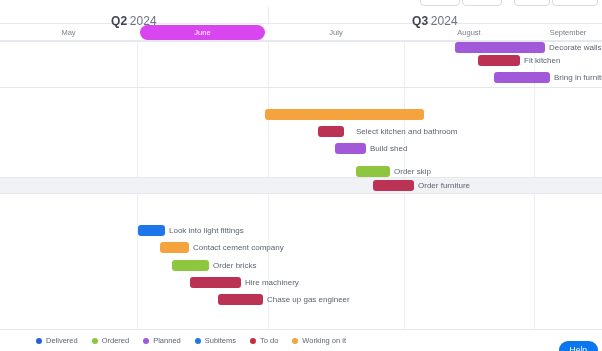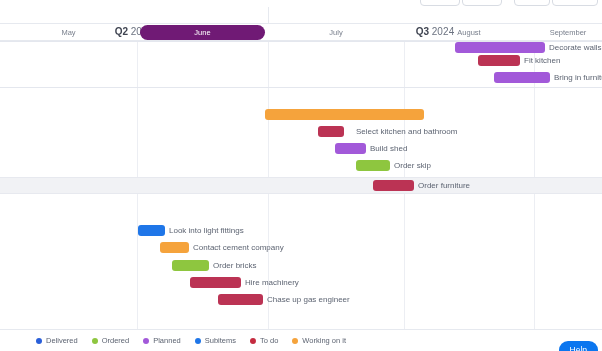--- a/index.html
+++ b/index.html
@@ -27,42 +27,42 @@
     border: 1px solid #d8dce3; border-radius: 4px;
     background: #ffffff;
   }
 
   
   .quarter-row {
     position: absolute; top: 7px; left: 0; width: 602px; height: 17px;
     border-bottom: 1px solid #e6e9ef;
   }
   .quarter-cell {
-    position: absolute; top: 16px; height: 17px;
-    display: flex; align-items: center; justify-content: center;
-    font-size: 10px; color: #6b7280; letter-spacing: .1px;
+    position: absolute; top: 4px; height: 17px;
+    display: flex; align-items: flex-end; justify-content: center;
+    font-size: 12px; color: #6b7280; letter-spacing: .1px;
     white-space: nowrap;
   }
   .quarter-cell .qlabel { font-weight: bold; color: #3f4451; margin-right: 2.5px; }
   .qsep {
     position: absolute; top: 7px; width: 1px; height: 17px; background: #e6e9ef;
   }
 
   
   .month-row {
     position: absolute; top: 24px; left: 0; width: 602px; height: 17px;
     border-bottom: 1px solid #e6e9ef;
   }
   .month-cell {
     position: absolute; top: 0; height: 17px;
     display: flex; align-items: center; justify-content: center;
     font-size: 7.5px; color: #787f8c; white-space: nowrap;
   }
   .month-cell.current .pill {
-    background: #701a75; color: #ffffff; font-size: 7.5px;
+    background: #d946ef; color: #ffffff; font-size: 7.5px;
     border-radius: 9px; padding: 3px 0; width: 100%;
     text-align: center; margin: 0 3px;
   }
 
   
   .grid-body {
     position: absolute; top: 41px; left: 0; width: 602px; height: 288px;
     overflow: hidden;
   }
   .vline {
@@ -175,21 +175,21 @@
         <div class="bar" style="width: 159px; background: rgb(245, 163, 60);"></div>
       </div>
       <div class="task" style="left: 318px; top: 85px; gap: 8px;">
         <div class="bar" style="width: 26px; background: rgb(187, 51, 84);"></div>
         <span class="tlabel">Select kitchen and bathroom</span>
       </div>
       <div class="task" style="left: 335px; top: 102px;">
         <div class="bar" style="width: 31px; background: rgb(162, 89, 217);"></div>
         <span class="tlabel">Build shed</span>
       </div>
-      <div class="task" style="left: 356px; top: 119px;">
+      <div class="task" style="left: 356px; top: 125px;">
         <div class="bar" style="width: 34px; background: rgb(142, 198, 63);"></div>
         <span class="tlabel">Order skip</span>
       </div>
       <div class="task" style="left: 373px; top: 139px;">
         <div class="bar" style="width: 41px; background: rgb(187, 51, 84);"></div>
         <span class="tlabel">Order furniture</span>
       </div>
       <div class="task" style="left: 138px; top: 184px;">
         <div class="bar" style="width: 27px; background: rgb(31, 118, 232);"></div>
         <span class="tlabel">Look into light fittings</span>

